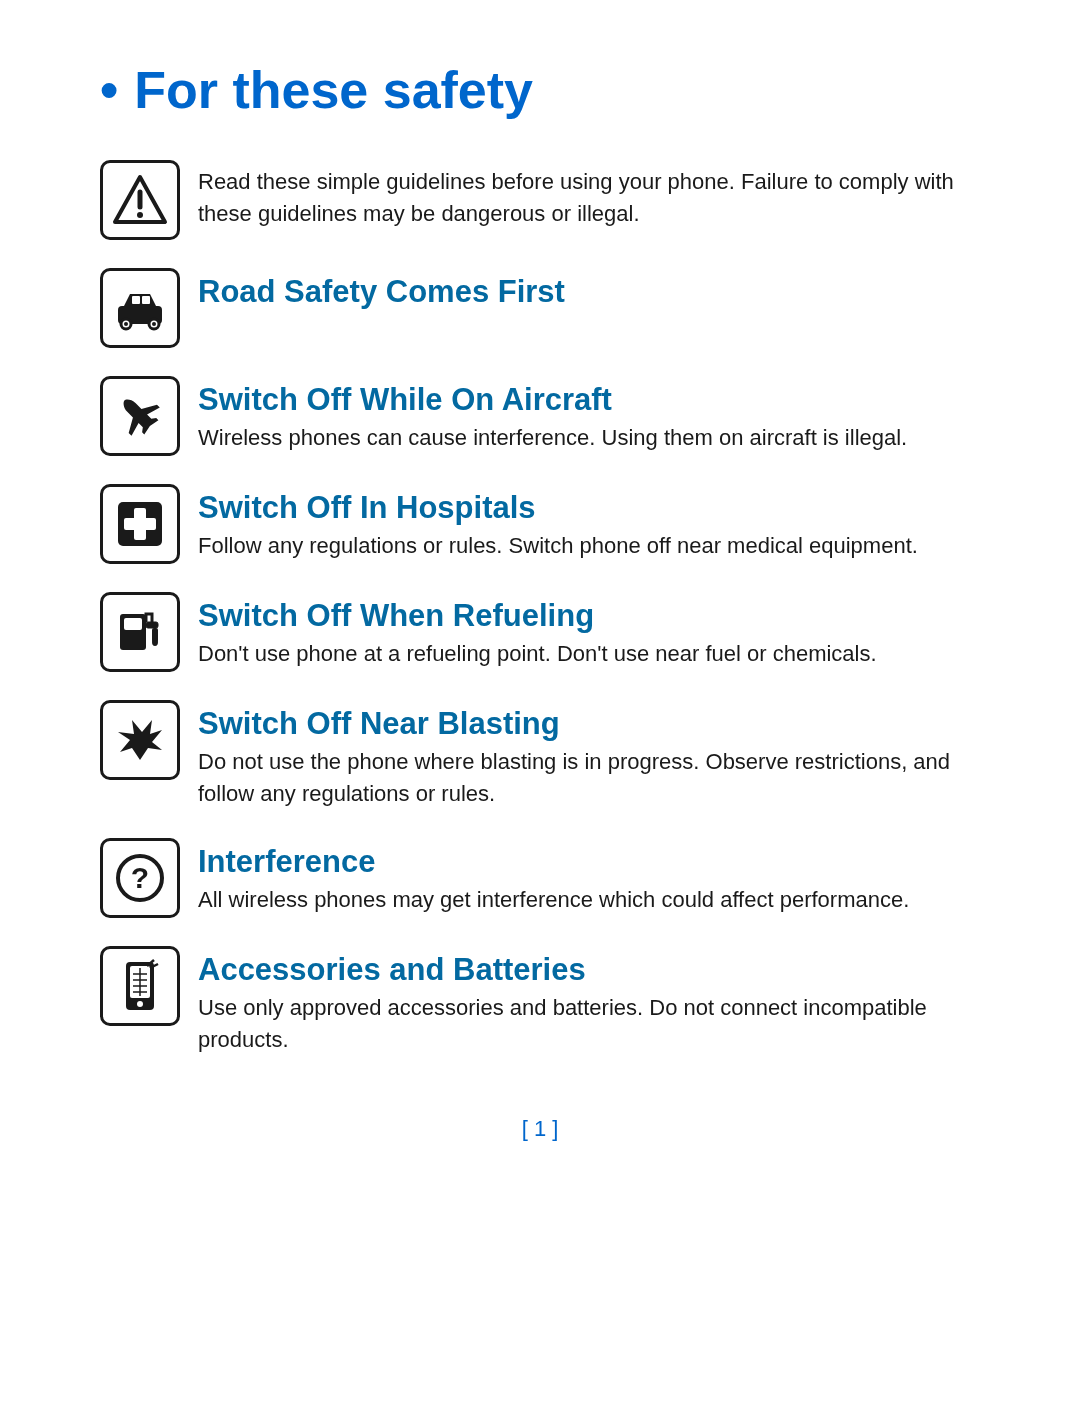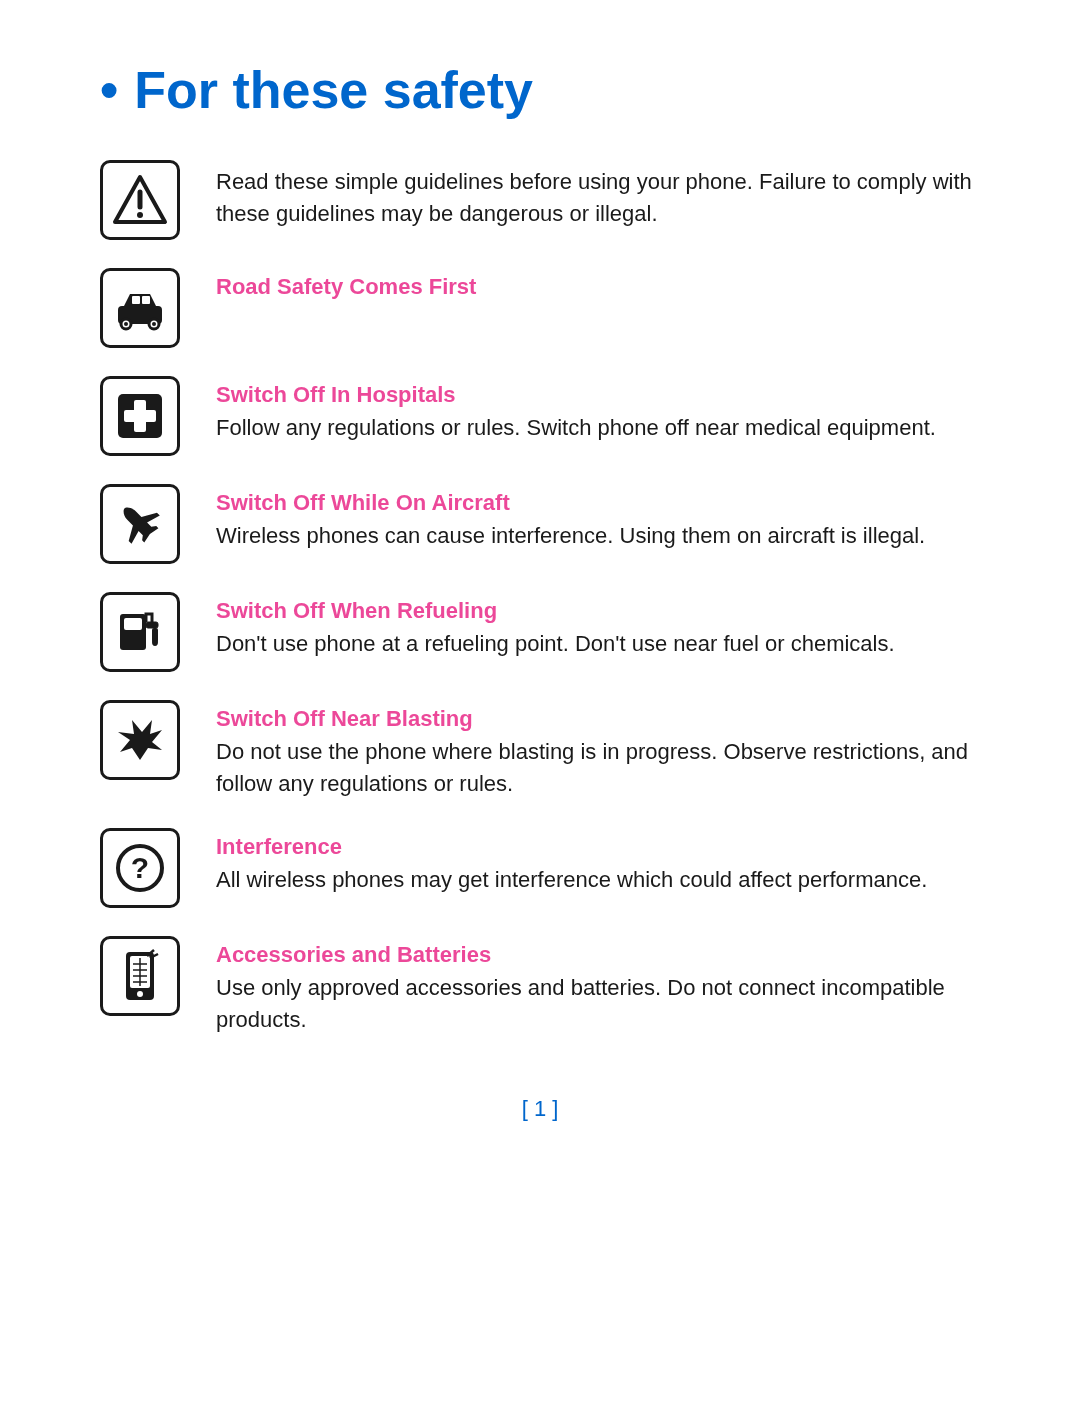--- a/index.html
+++ b/index.html
@@ -34,21 +34,21 @@
 
     .safety-items {
       display: flex;
       flex-direction: column;
       gap: 28px;
     }
 
     .safety-item {
       display: flex;
       align-items: flex-start;
-      gap: 36px;
+      gap: 18px;
     }
 
     .icon-box {
       width: 80px;
       height: 80px;
       flex-shrink: 0;
       border: 3px solid #1a1a1a;
       border-radius: 10px;
       display: flex;
       align-items: center;
@@ -62,24 +62,24 @@
       width: 56px;
       height: 56px;
     }
 
     .item-content {
       flex: 1;
       padding-top: 6px;
     }
 
     .item-title {
-      font-size: 22px;
+      font-size: 31px;
       font-weight: bold;
       margin-bottom: 4px;
-      color: #ec4899;
+      color: #0369a1;
     }
 
     .item-desc {
       font-size: 22px;
       color: #1a1a1a;
       line-height: 1.45;
     }
 
     .page-number {
       text-align: center;
@@ -126,43 +126,43 @@
       </svg>
     </div>
     <div class="item-content">
       <div class="item-title">Road Safety Comes First</div>
     </div>
   </div>
 
   <div class="safety-item">
     <div class="icon-box">
       <svg viewBox="0 0 56 56" fill="none" xmlns="http://www.w3.org/2000/svg">
+
+        <g transform="rotate(-45, 28, 28)">
+          <path d="M28 6 C30 6 34 10 34 16 L34 24 L48 32 L48 36 L34 32 L34 38 L38 41 L38 44 L28 42 L18 44 L18 41 L22 38 L22 32 L8 36 L8 32 L22 24 L22 16 C22 10 26 6 28 6Z" fill="#1a1a1a"></path>
+        </g>
+      </svg>
+    </div>
+    <div class="item-content">
+      <div class="item-title">Switch Off While On Aircraft</div>
+      <p class="item-desc">Wireless phones can cause interference. Using them on aircraft is illegal.</p>
+    </div>
+  </div>
+
+  <div class="safety-item">
+    <div class="icon-box">
+      <svg viewBox="0 0 56 56" fill="none" xmlns="http://www.w3.org/2000/svg">
         <rect x="6" y="6" width="44" height="44" rx="5" fill="#1a1a1a"></rect>
         <rect x="22" y="12" width="12" height="32" rx="2" fill="#fff"></rect>
         <rect x="12" y="22" width="32" height="12" rx="2" fill="#fff"></rect>
       </svg>
     </div>
     <div class="item-content">
       <div class="item-title">Switch Off In Hospitals</div>
       <p class="item-desc">Follow any regulations or rules. Switch phone off near medical equipment.</p>
-    </div>
-  </div>
-
-  <div class="safety-item">
-    <div class="icon-box">
-      <svg viewBox="0 0 56 56" fill="none" xmlns="http://www.w3.org/2000/svg">
-
-        <g transform="rotate(-45, 28, 28)">
-          <path d="M28 6 C30 6 34 10 34 16 L34 24 L48 32 L48 36 L34 32 L34 38 L38 41 L38 44 L28 42 L18 44 L18 41 L22 38 L22 32 L8 36 L8 32 L22 24 L22 16 C22 10 26 6 28 6Z" fill="#1a1a1a"></path>
-        </g>
-      </svg>
-    </div>
-    <div class="item-content">
-      <div class="item-title">Switch Off While On Aircraft</div>
-      <p class="item-desc">Wireless phones can cause interference. Using them on aircraft is illegal.</p>
     </div>
   </div>
 
   <div class="safety-item">
     <div class="icon-box">
       <svg viewBox="0 0 56 56" fill="none" xmlns="http://www.w3.org/2000/svg">
 
         <rect x="8" y="10" width="26" height="36" rx="3" fill="#1a1a1a"></rect>
         <rect x="12" y="14" width="18" height="12" rx="2" fill="#fff"></rect>
         <rect x="34" y="18" width="12" height="6" rx="2" fill="#1a1a1a" stroke="#1a1a1a" stroke-width="1"></rect>

